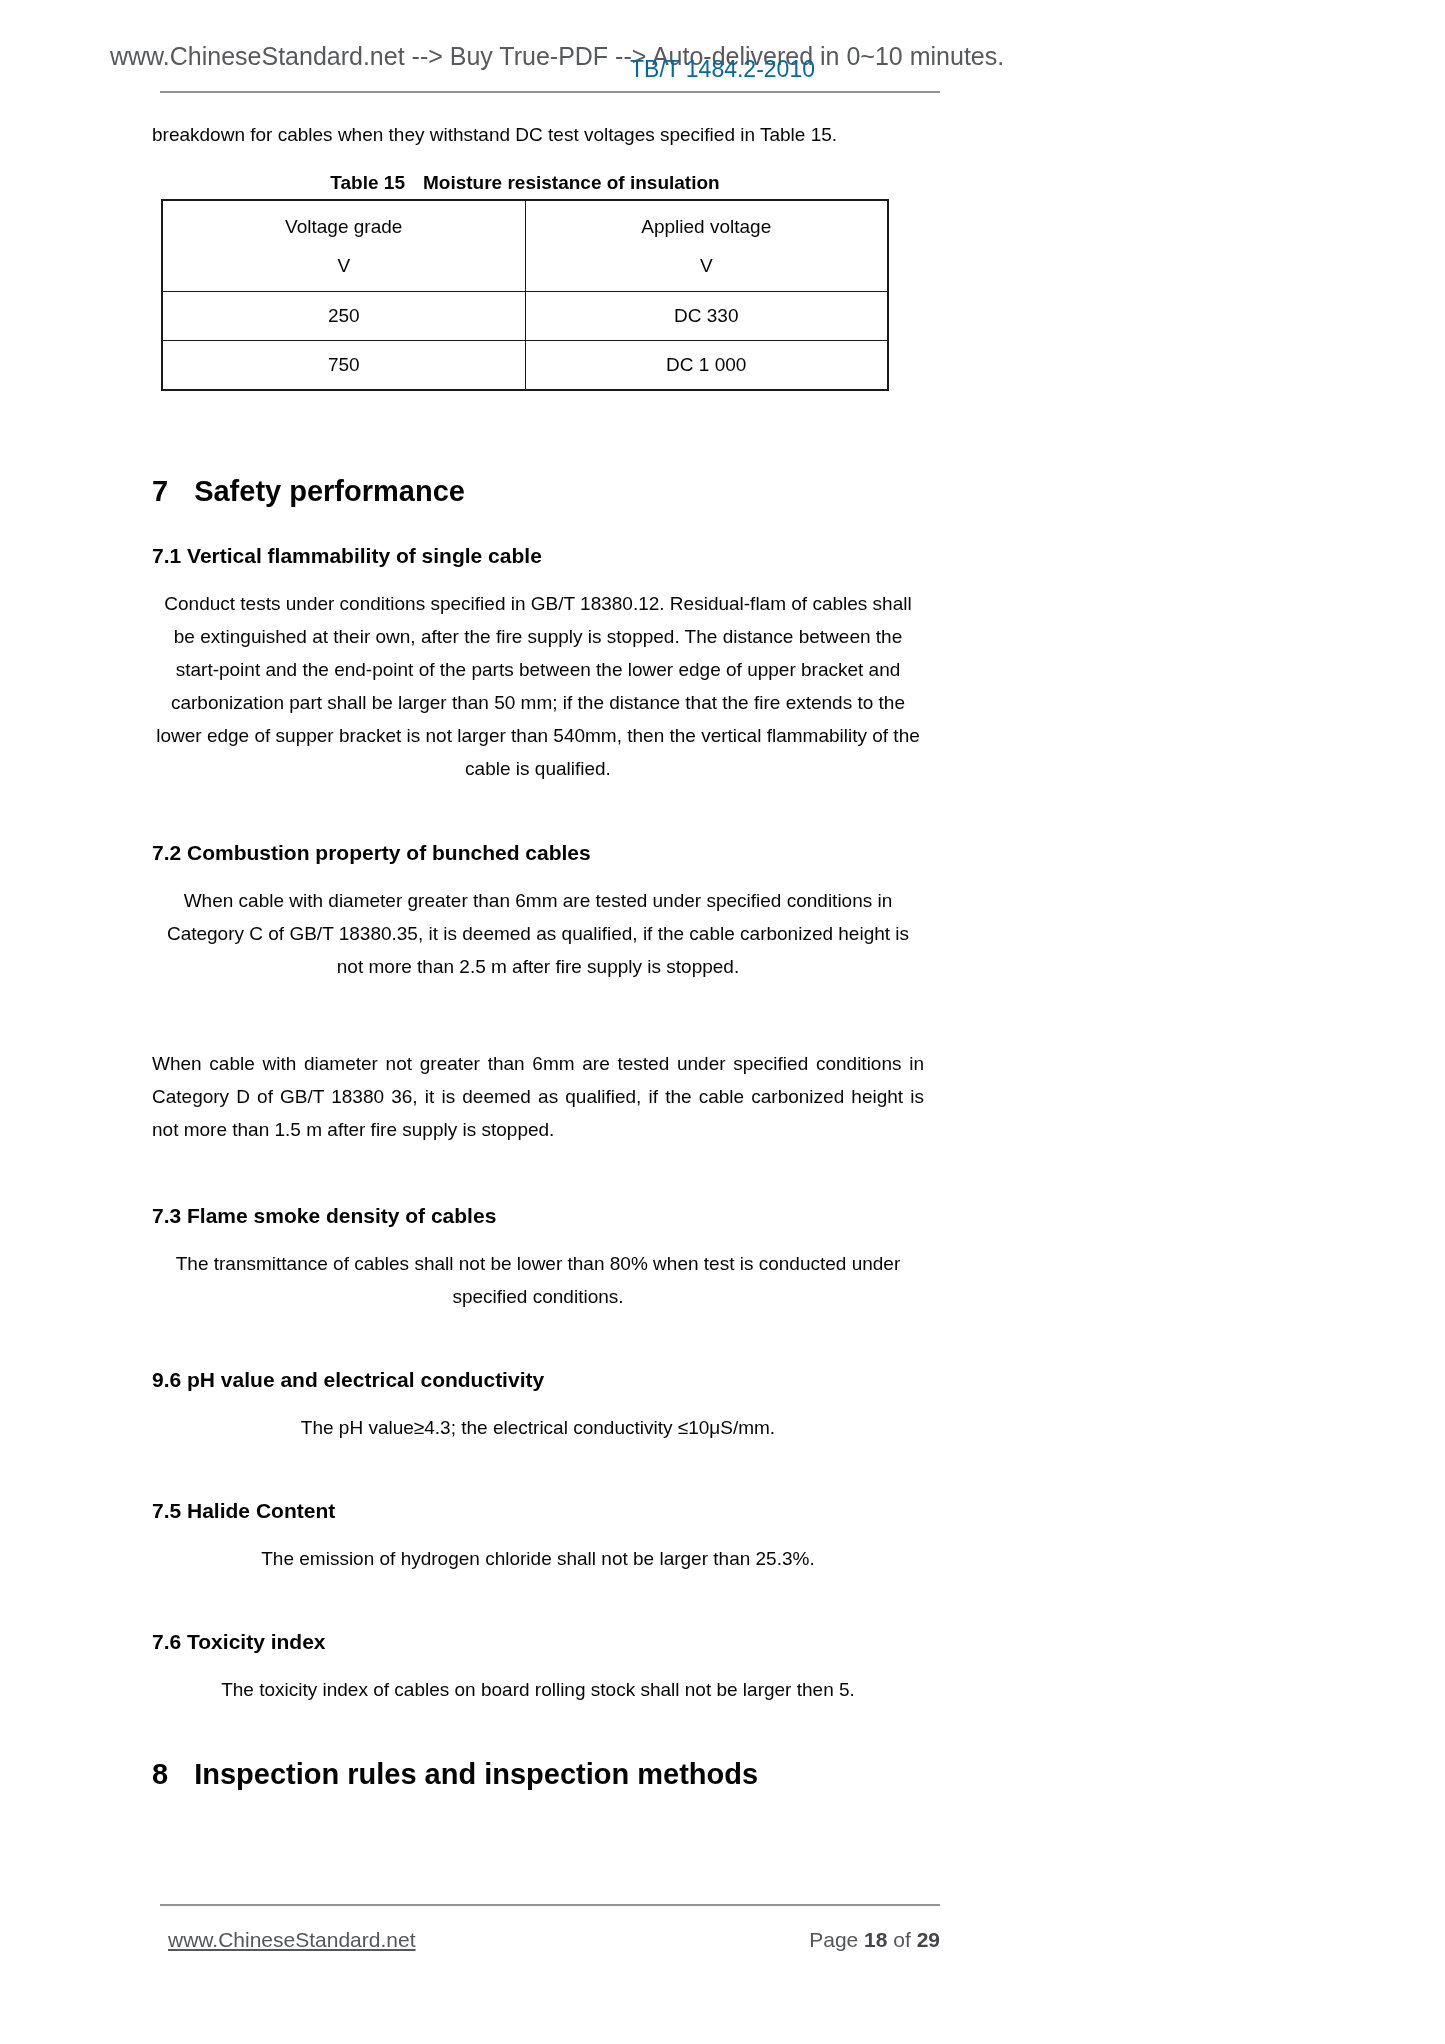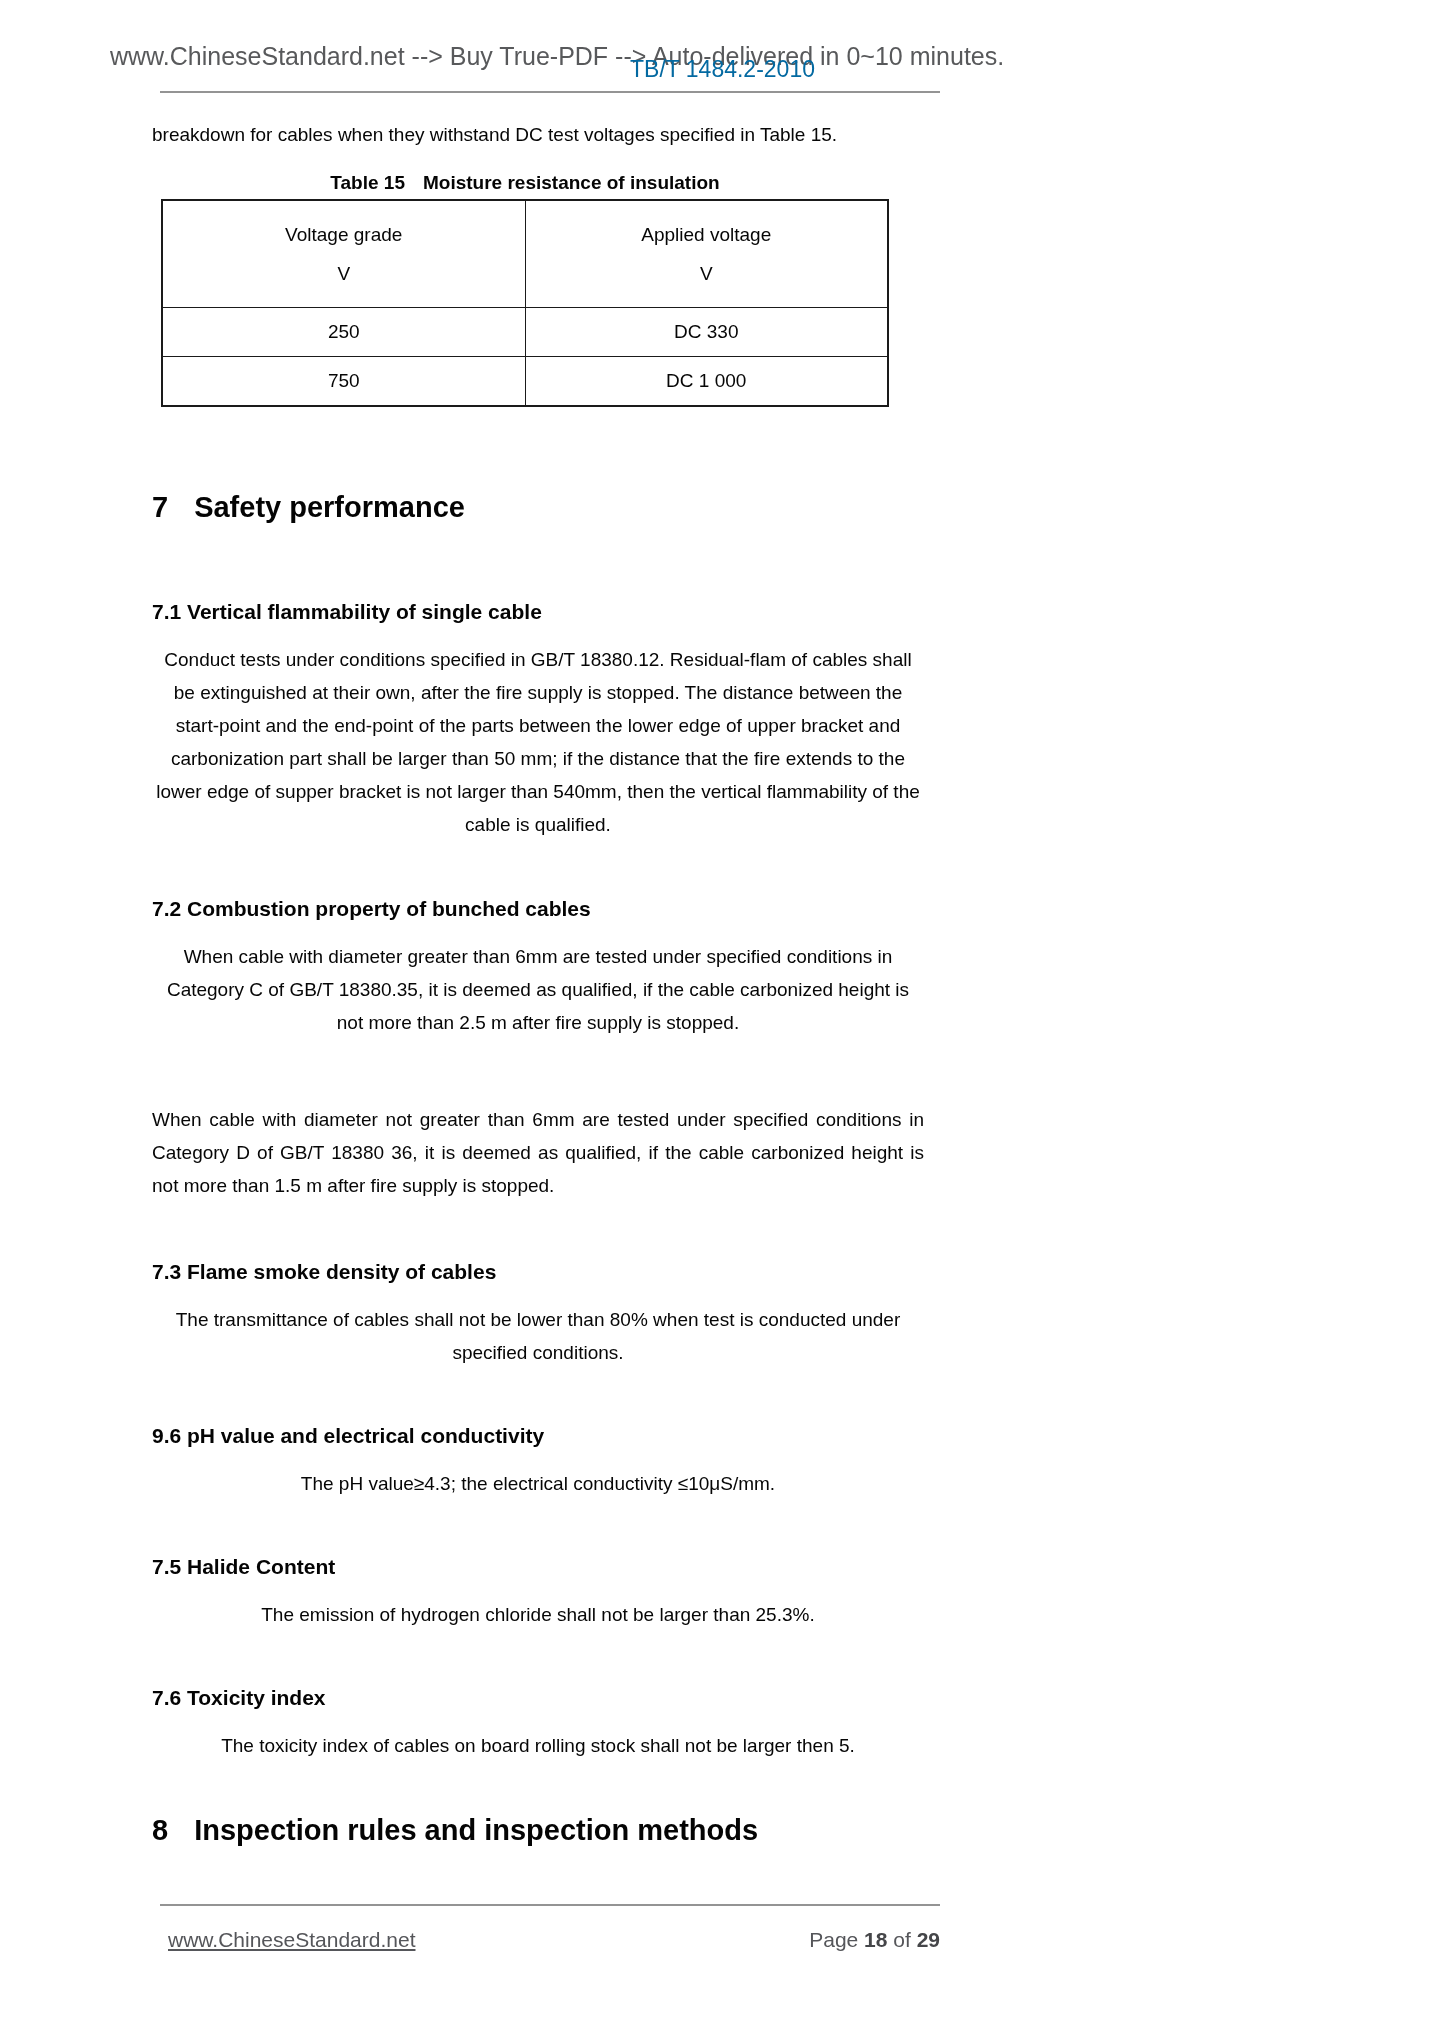--- a/index.html
+++ b/index.html
@@ -40,29 +40,29 @@
   }
   .table-title .tt-gap { display:inline-block; width:18px; }
   table.t15 {
     width:728px; border-collapse:collapse;
     border:2px solid #1a1a1a; table-layout:fixed;
   }
   table.t15 th, table.t15 td {
     border:1.5px solid #1a1a1a; text-align:center;
     font-size:19px; font-weight:400; color:#060606;
   }
-  table.t15 th { padding:14px 4px; }
+  table.t15 th { padding:6px 4px; }
   table.t15 th .cell-line { line-height:39px; }
   table.t15 td { height:49px; }
   
   .sec-h1 { font-size:29px; font-weight:700; color:#040404; }
   .sec-h1 .num { display:inline-block; margin-right:26px; }
   .sec-h2 { font-size:21px; font-weight:700; color:#040404; }
   #h7  { margin-top:84px; }
-  #h71 { margin-top:76px; }
+  #h71 { margin-top:36px; }
   .p-after-h { margin-top:19px;text-align:center; }
   #h72 { margin-top:56px; }
   #p72b { margin-top:64px; }
   #h73 { margin-top:58px; }
   #h74, #h75, #h76 { margin-top:55px; }
   #h8  { margin-top:52px; }
   
   .ftr-rule {
     position:absolute; left:160px; top:1904px;
     width:780px; height:2px; background:#949494;

